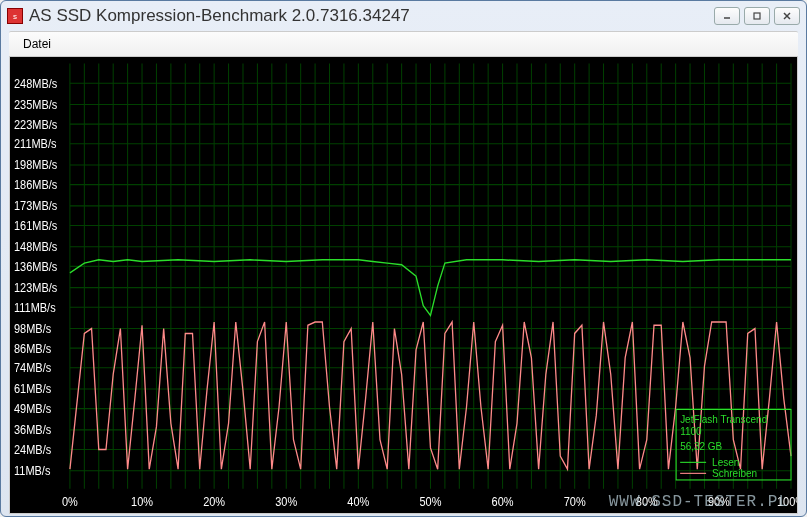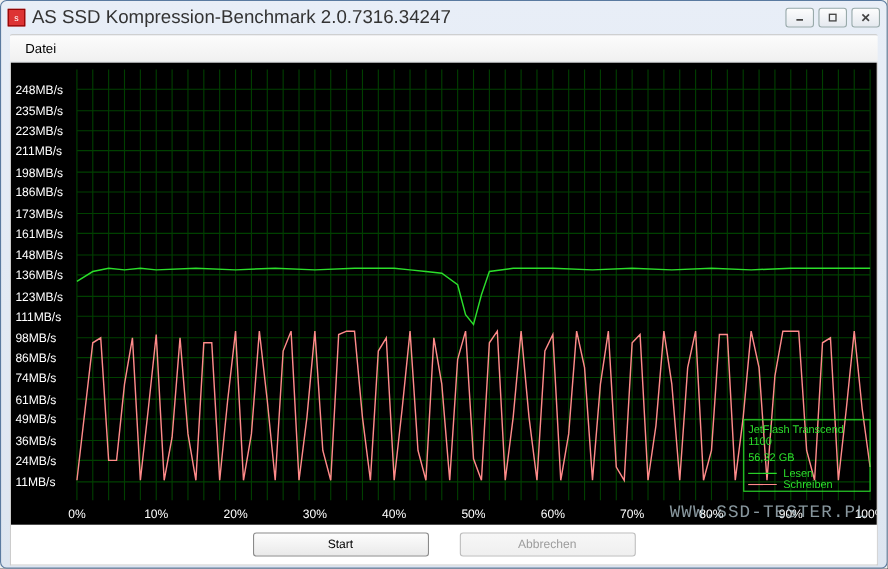--- a/index.html
+++ b/index.html
@@ -172,18 +172,14 @@
           <text x="671" y="332" class="legend-text">JetFlash Transcend</text>
           <text x="671" y="343" class="legend-text">1100</text>
           <text x="671" y="357" class="legend-text">56,32 GB</text>
           <line x1="671" y1="368" x2="697" y2="368" class="legend-line-read"></line>
           <text x="703" y="371" class="legend-text">Lesen</text>
           <line x1="671" y1="378" x2="697" y2="378" class="legend-line-write"></line>
           <text x="703" y="381" class="legend-text">Schreiben</text>
         </svg>
       <div class="watermark">www.ssd-tester.pl</div>
     </div>
-    <div class="button-row">
-      <button class="btn">Start</button>
-      <button class="btn" disabled="">Abbrechen</button>
-    </div>
   </div>
 </div>
 
 </body></html>

